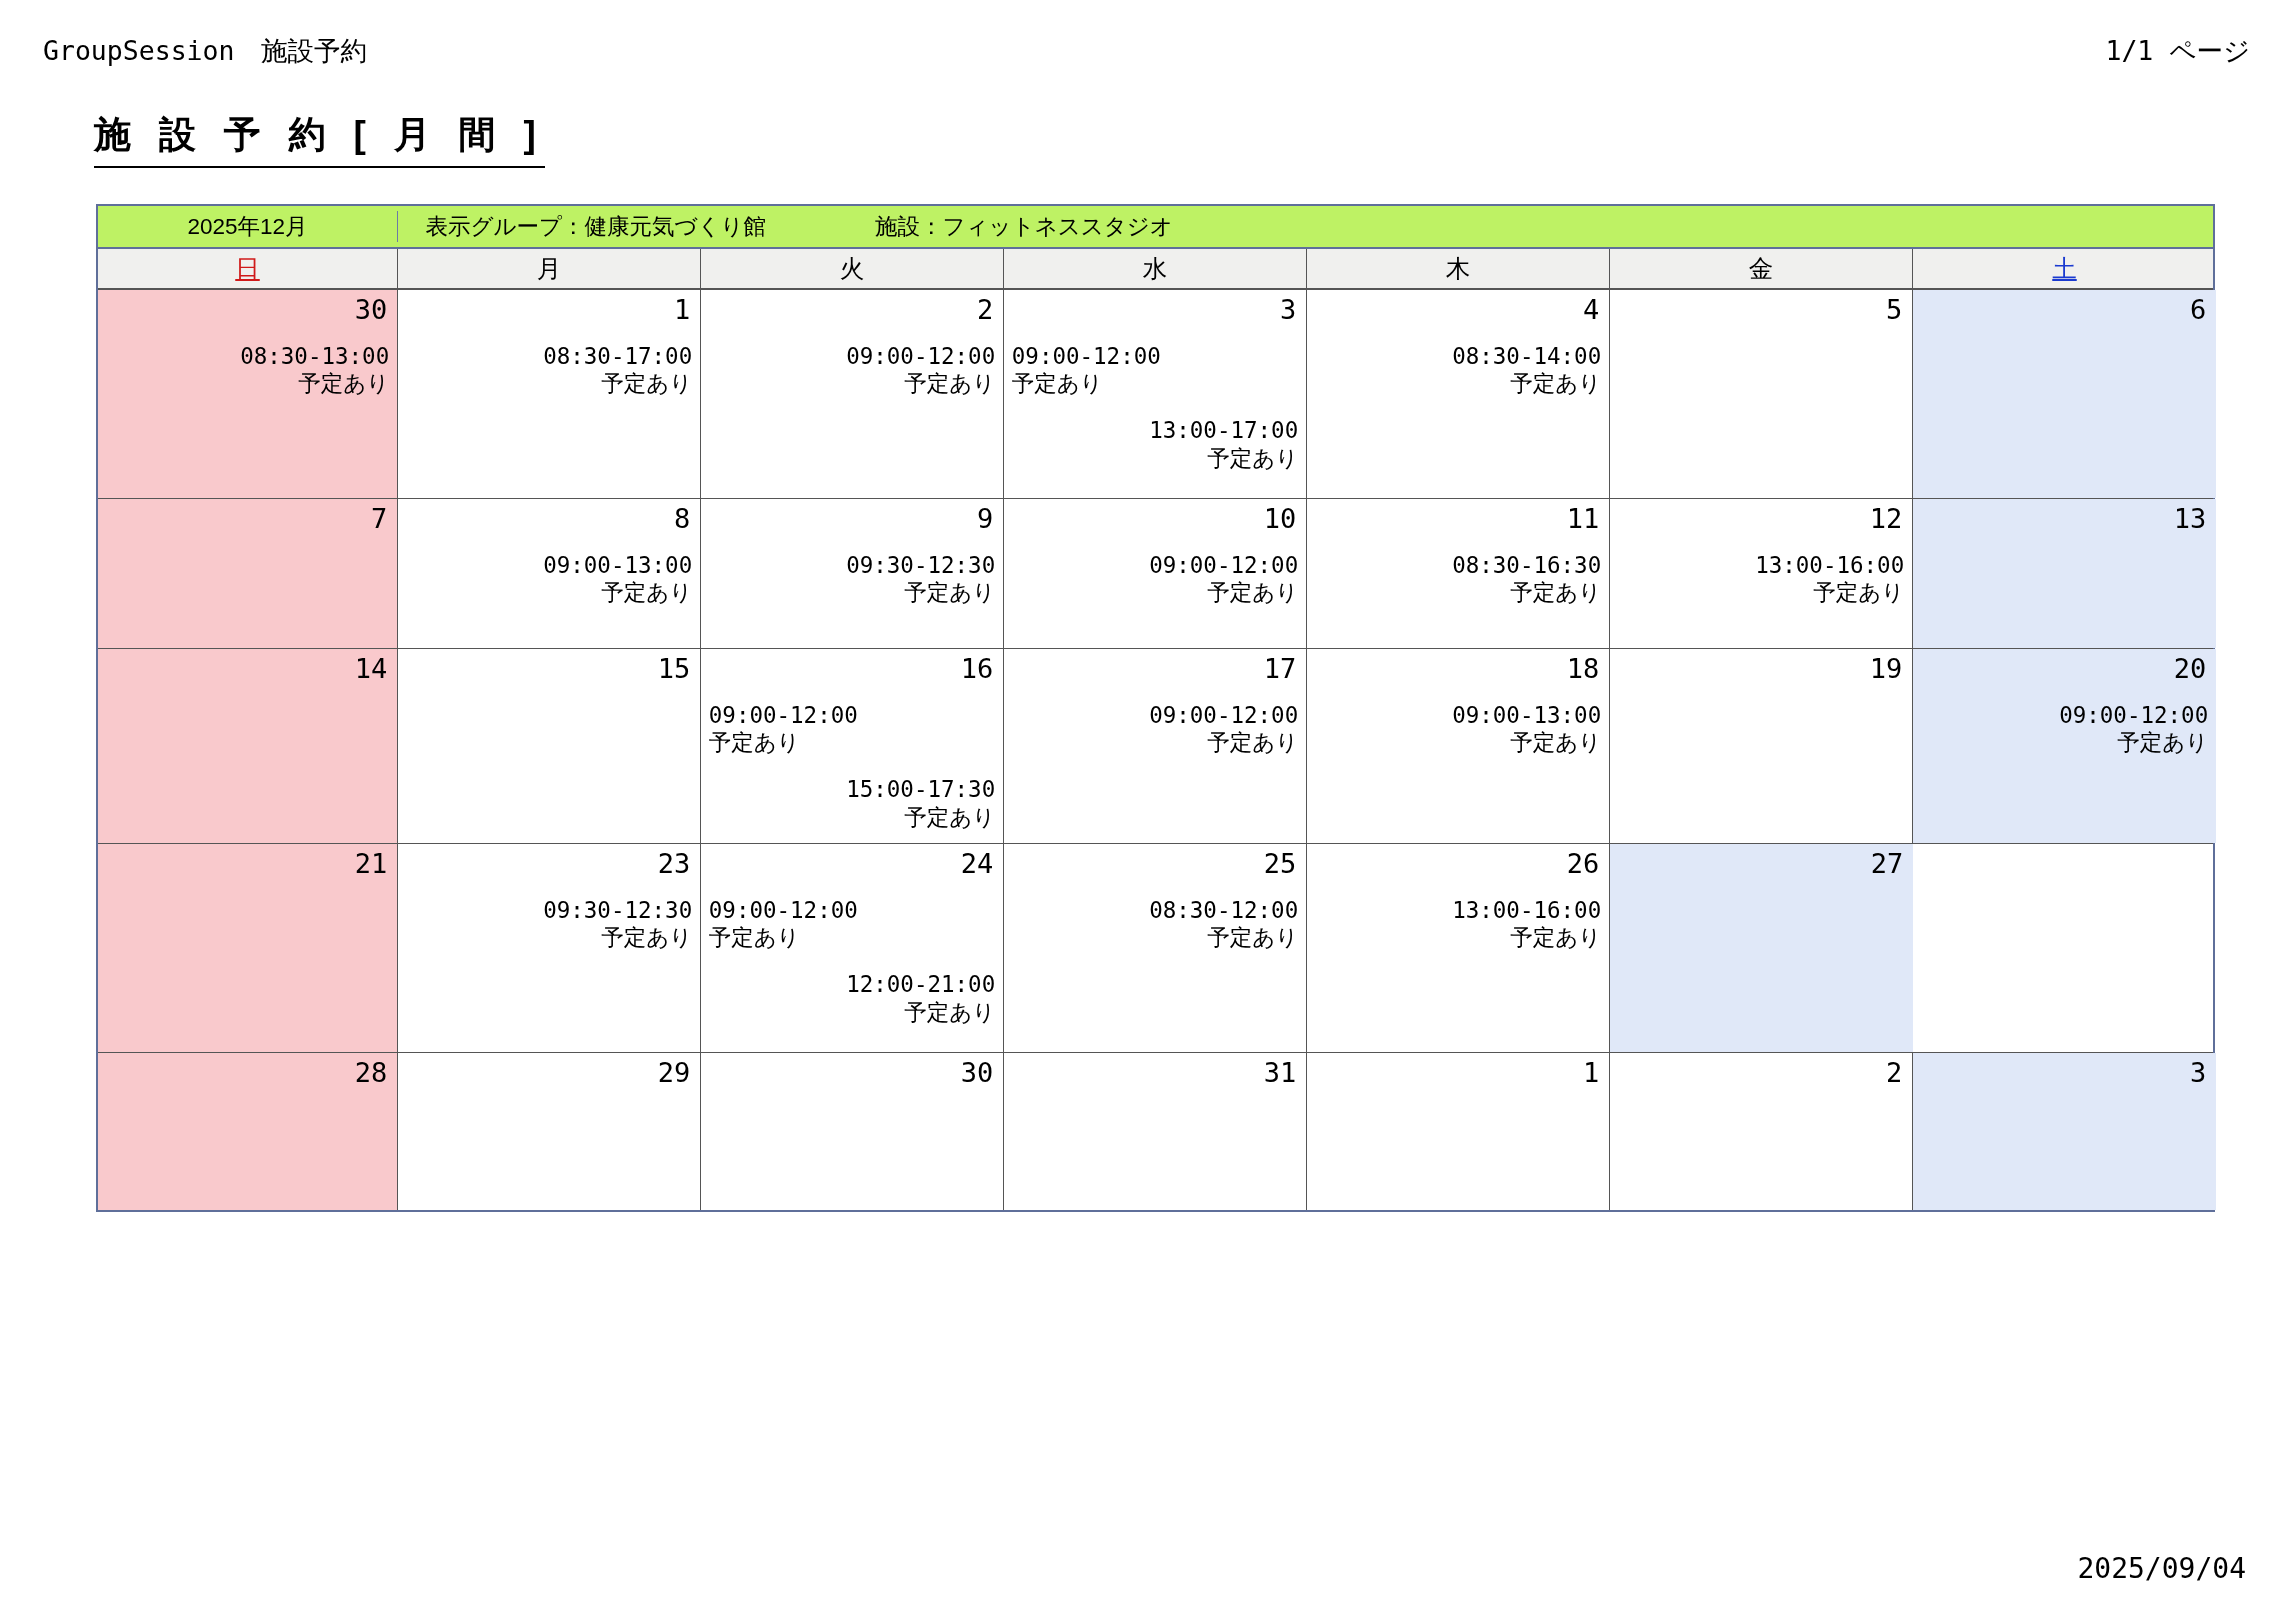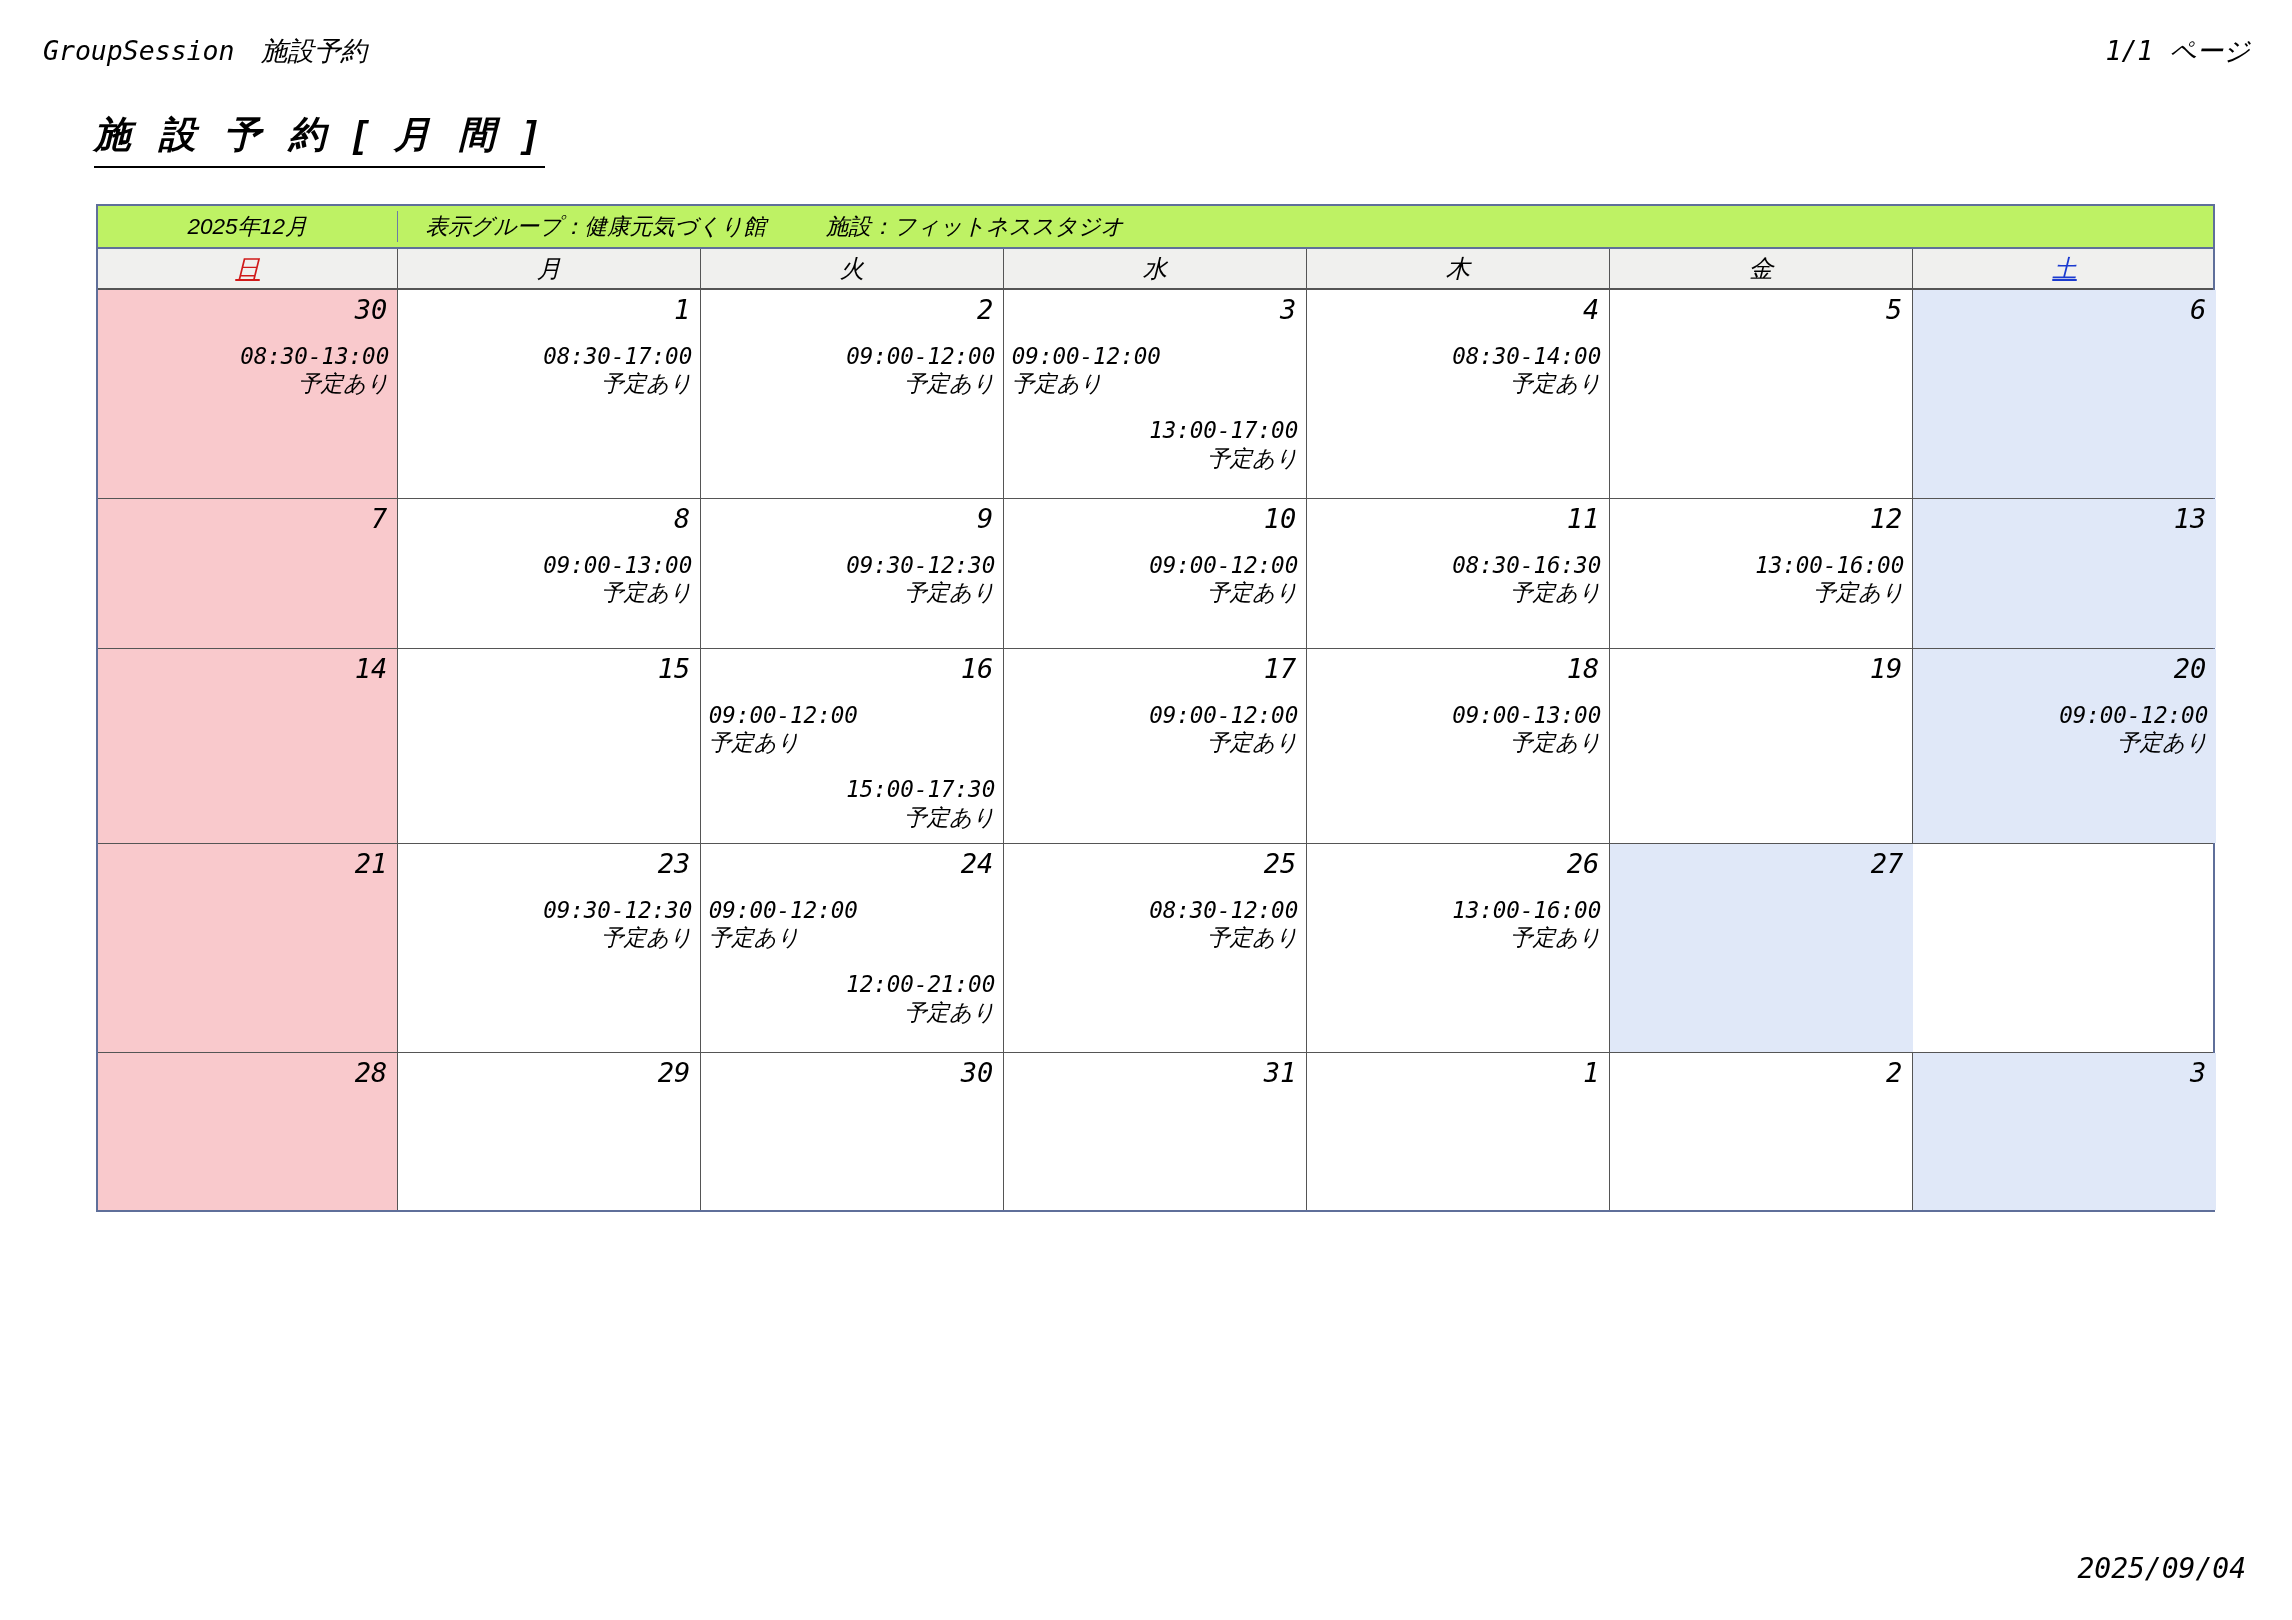--- a/index.html
+++ b/index.html
@@ -13,21 +13,20 @@
     font-family: "Liberation Sans", sans-serif;
     color: #000000;
     position: relative;
     overflow: hidden;
   }
   .page {
     position: relative;
     width: 2293px;
     height: 1620px;
     box-sizing: border-box;
-    font-style: italic;
   }
   
   .top-bar {
     position: absolute;
     top: 33px;
     left: 43px;
     right: 43px;
     height: 33px;
     display: flex;
     align-items: baseline;
@@ -77,21 +76,21 @@
     width: 300px;
     text-align: center;
     box-sizing: border-box;
     border-right: 1px solid #6d7ba5;
     font-family: "Liberation Sans", sans-serif;
   }
   .cal-titlebar .meta {
     flex: 1;
     padding-left: 27.4px;
     display: flex;
-    gap: 60px;
+    gap: 109px;
   }
   .dow-row {
     display: flex;
     background: #f0f0ee;
     border-bottom: 2px solid #555;
     height: 39px;
   }
   .dow {
     width: 303px;
     flex: 0 0 303px;

